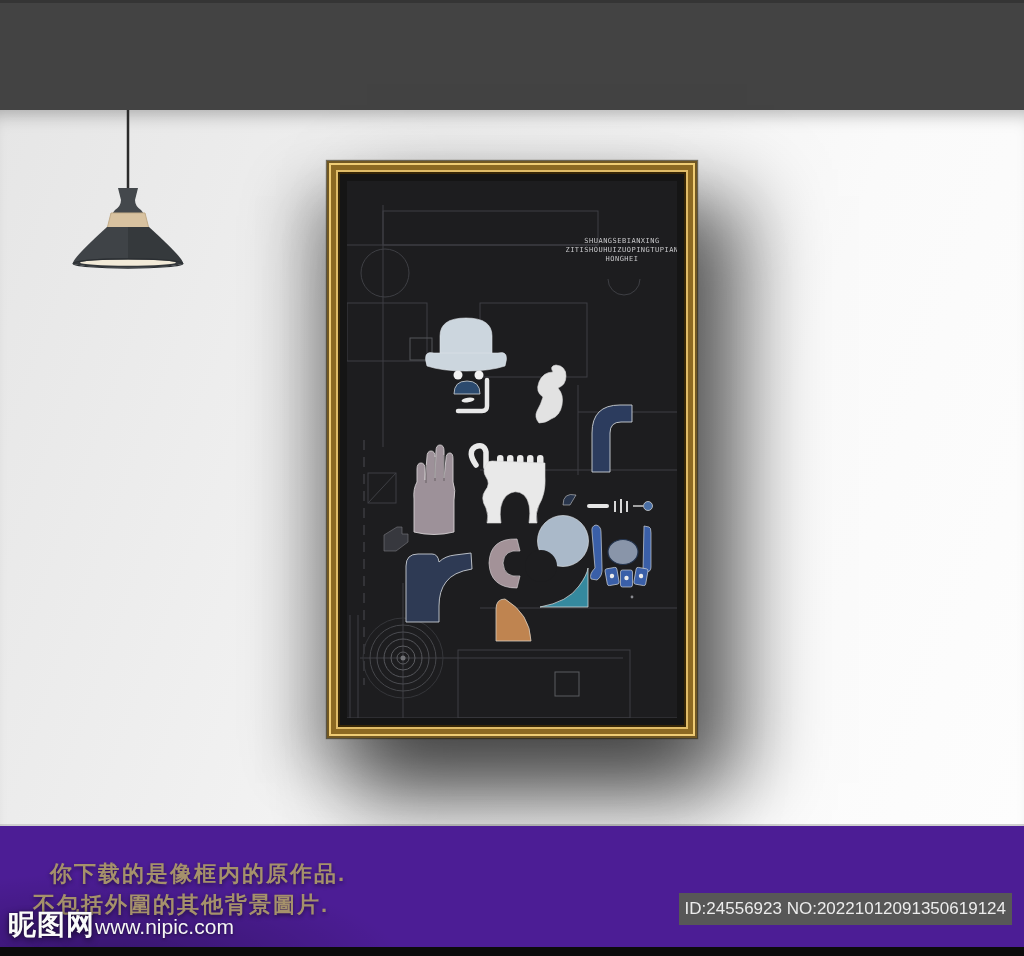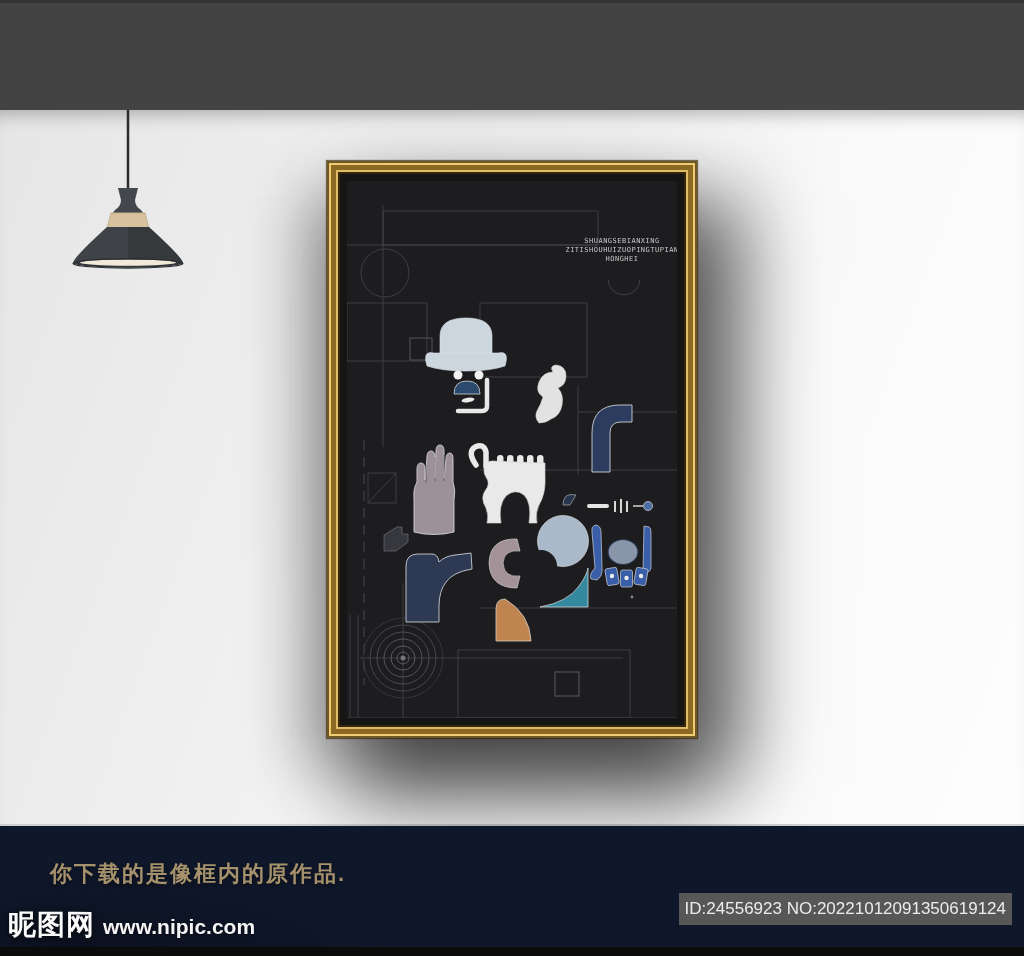--- a/index.html
+++ b/index.html
@@ -47,21 +47,21 @@
     position:absolute;left:33px;top:32px;
     font-size:22px;font-weight:bold;letter-spacing:2px;line-height:31px;
     text-shadow:0 2px 4px rgba(0,0,0,.45);
   }
   .notice .l1{margin-left:17px;}
   .brand-row{position:absolute;left:8px;bottom:12px;display:flex;align-items:baseline;gap:0;}
   .brand{
     font-size:28px;font-weight:bold;color:#fafafa;letter-spacing:1px;
     text-shadow:0 2px 7px rgba(0,0,0,.65), 0 0 2px rgba(0,0,0,.5);
   }
-  .url{font-size:21px;font-weight:bold;color:#f5f5f5;text-shadow:0 1px 3px rgba(0,0,0,.5);margin-left:8px;}
+  .url{font-size:21px;font-weight:normal;color:#f5f5f5;text-shadow:0 1px 3px rgba(0,0,0,.5);}
   .id-badge{
     position:absolute;right:12px;top:67px;height:32px;line-height:32px;
     padding:0 6px;color:#ececec;font-size:17px;background:#575757;
   }
   .black-strip{position:absolute;left:0;bottom:0;width:100%;height:9px;background:#0b0b0b;}
 </style>
 </head>
 <body>
 
 <div>
@@ -205,25 +205,26 @@
           <path d="M66,447 L66,391 Q66,379 78,379 L92,379 Q98,379 99,387 Q105,381 115,380 L131,378 L132,394 Q113,397 106,407 Q99,416 99,431 L99,447 Z" stroke="#c8cdd2" stroke-width="0.9" fill="#2e3a54"></path>
 
           <path d="M44,360 L57,352 L62,352 L62,359 L68,359 L68,367 L56,376 L44,376 Z" stroke="#7a7b80" stroke-width="0.6" fill="#37383e"></path>
 
           <path d="M156,466 L156,434 Q156,424 165,424 Q190,439 191,466 Z" stroke="#d8cec2" stroke-width="0.8" fill="#bf8450"></path>
         </svg>
       </div>
     </div>
   </div>
 
-  <div class="bottom-bar" style="background-color: #0f172a;">
+  <div class="bottom-bar" style="background-color: #4c1d95;">
     <div class="bar-shade"></div>
 
     <div class="notice" style="color: rgb(165, 145, 107);">
       <div class="l1">你下载的是像框内的原作品.</div>
+      <div class="l2">不包括外圍的其他背景圖片.</div>
     </div>
 
     <div class="brand-row">
       <span class="brand">昵图网</span>
       <span class="url">www.nipic.com</span>
     </div>
 
     <div class="id-badge" style="background-color: rgb(87, 87, 87);">ID:24556923 NO:20221012091350619124</div>
 
     <div class="black-strip"></div>

